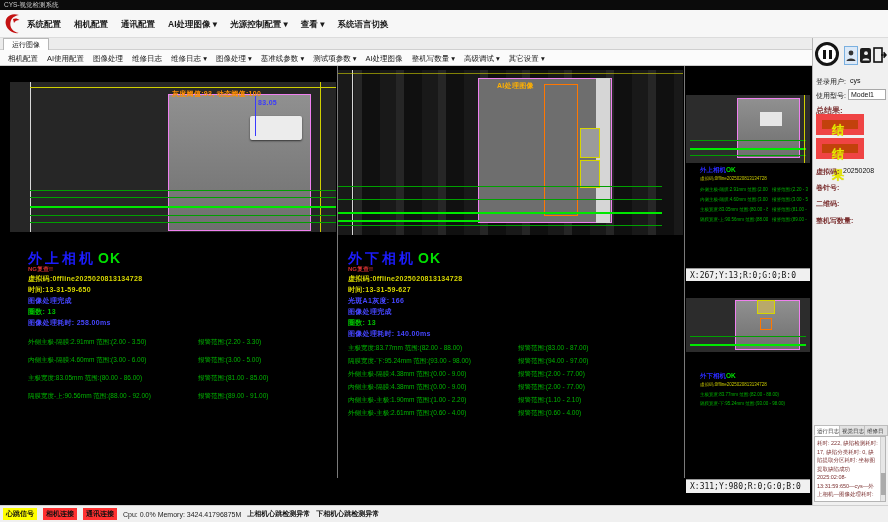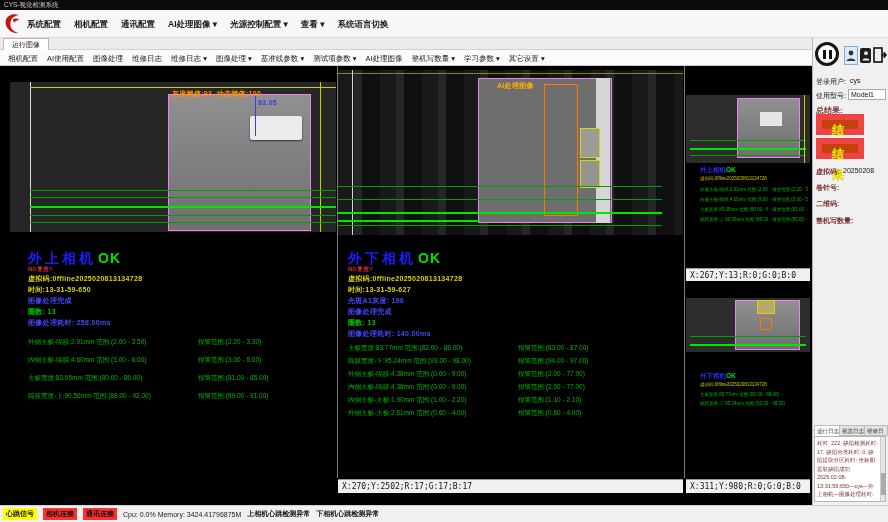--- a/index.html
+++ b/index.html
@@ -107,21 +107,21 @@
       <span>相机配置</span>
       <span>AI使用配置</span>
       <span>图像处理</span>
       <span>维修日志</span>
       <span>维修日志 ▾</span>
       <span>图像处理 ▾</span>
       <span>基准线参数 ▾</span>
       <span>测试项参数 ▾</span>
       <span>AI处理图像</span>
       <span>整机写数量 ▾</span>
-      <span>学习参数 ▾</span>
+      <span>高级调试 ▾</span>
       <span>其它设置 ▾</span>
     </div>
   </div>
 
   <div class="abs cam" style="left:10px; top:82px; width:326px; height:150px;">
     <div class="abs wline" style="left:20px; top:0; width:1px; height:150px;"></div>
     <div class="abs yline" style="left:20px; top:5px; width:306px; height:1px;"></div>
     <div class="abs yline" style="left:310px; top:0; width:1px; height:150px;"></div>
     <div class="abs battery" style="left:158px; top:12px; width:143px; height:137px;"></div>
     <div class="abs" style="left:240px; top:34px; width:52px; height:24px; background:#ececec; border-radius:2px; box-shadow:0 1px 2px #333;"></div>
@@ -190,21 +190,20 @@
   <div class="abs meas" style="left:518px; top:357px;">报警范围:(94.00 - 97.00)</div>
   <div class="abs meas" style="left:348px; top:370px;">外侧主极-隔膜:4.38mm 范围:(0.00 - 9.00)</div>
   <div class="abs meas" style="left:518px; top:370px;">报警范围:(2.00 - 77.00)</div>
   <div class="abs meas" style="left:348px; top:383px;">内侧主极-隔膜:4.38mm 范围:(0.00 - 9.00)</div>
   <div class="abs meas" style="left:518px; top:383px;">报警范围:(2.00 - 77.00)</div>
   <div class="abs meas" style="left:348px; top:396px;">内侧主极-主极:1.90mm 范围:(1.00 - 2.20)</div>
   <div class="abs meas" style="left:518px; top:396px;">报警范围:(1.10 - 2.10)</div>
   <div class="abs meas" style="left:348px; top:409px;">外侧主极-主极:2.61mm 范围:(0.60 - 4.00)</div>
   <div class="abs meas" style="left:518px; top:409px;">报警范围:(0.60 - 4.00)</div>
 
-  <div class="abs coordbar" style="left:338px; top:479px; width:345px; height:14px;">X:270;Y:2502;R:17;G:17;B:17</div>
 
   <div class="abs" style="left:684px; top:66px; width:1px; height:412px; background:#7a7a7a;"></div>
 
   <div class="abs cam" style="left:686px; top:95px; width:124px; height:68px; background:#2c2c2c;">
     <div class="abs battery" style="left:51px; top:3px; width:63px; height:60px;"></div>
     <div class="abs" style="left:74px; top:17px; width:22px; height:14px; background:#e6e6e6;"></div>
     <div class="abs gline" style="left:4px; top:45px; width:116px;"></div>
     <div class="abs gline bright" style="left:4px; top:53px; width:116px;"></div>
     <div class="abs gline" style="left:4px; top:60px; width:116px;"></div>
     <div class="abs yline" style="left:118px; top:0; width:1px; height:68px;"></div>

